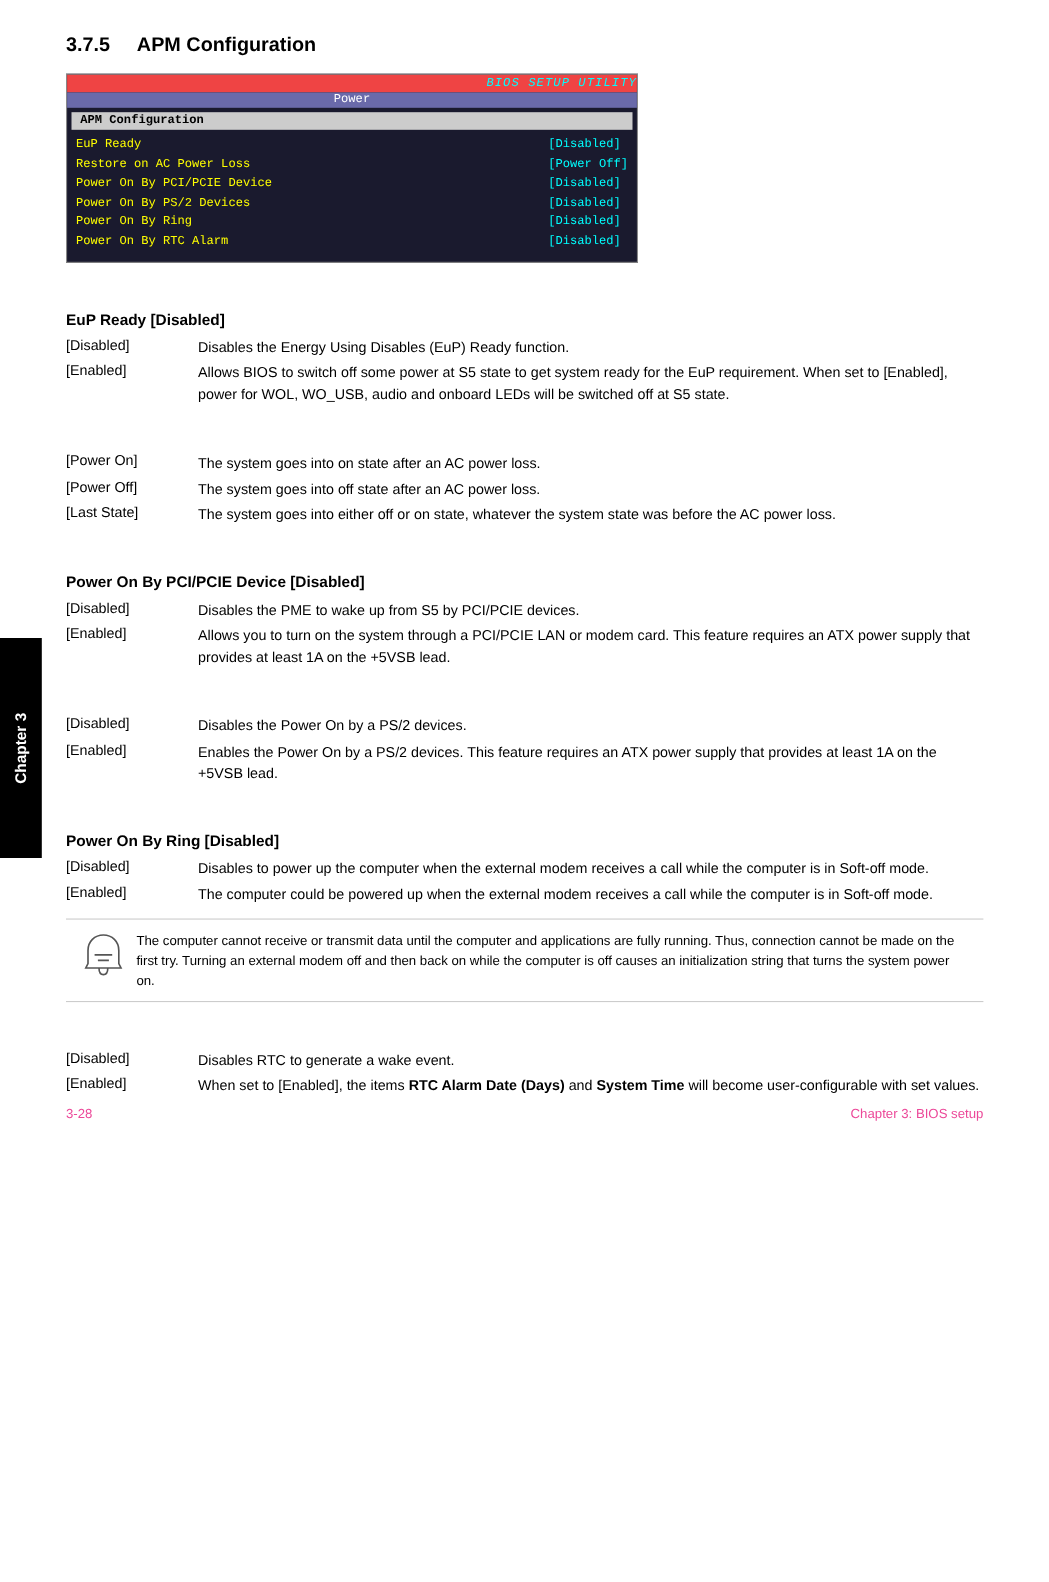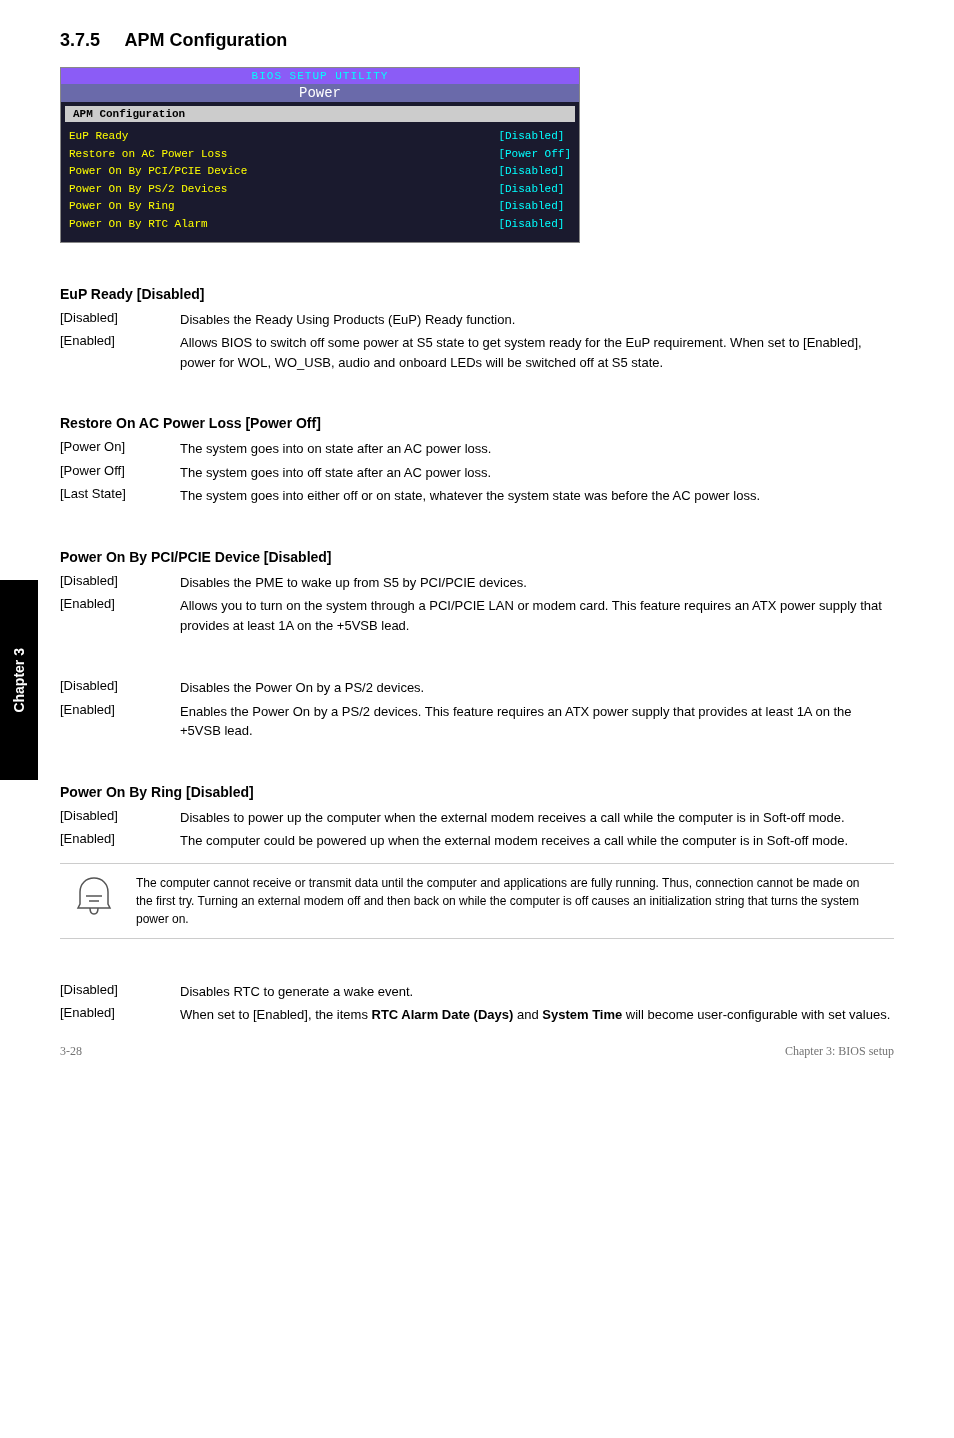--- a/index.html
+++ b/index.html
@@ -54,34 +54,35 @@
     .bios-box {
       border: 1px solid #888;
       background: #1a1a2e;
       color: #00ff00;
       font-family: 'Courier New', monospace;
       font-size: 11px;
       margin-bottom: 24px;
       width: 520px;
     }
     .bios-header {
-      background: #8b5cf6;
+      background: #ef4444;
       color: #00ffff;
-      text-align: center;
+      text-align: right;
       padding: 2px 0;
       font-family: 'Courier New', monospace;
       font-size: 11px;
       letter-spacing: 1px;
+      font-style: italic;
     }
     .bios-sub-header {
       background: #6a6aaa;
       color: #fff;
       text-align: center;
       padding: 1px 0;
-      font-size: 14px;
+      font-size: 11px;
     }
     .bios-section-title {
       background: #cccccc;
       color: #000;
       padding: 2px 8px;
       font-size: 11px;
       font-weight: bold;
       margin: 4px 4px 0 4px;
     }
     .bios-content {
@@ -130,45 +131,44 @@
     }
 
     
     .note-box {
       border-top: 1px solid #ccc;
       border-bottom: 1px solid #ccc;
       padding: 10px 16px;
       margin: 12px 0 16px 0;
       display: flex;
       align-items: flex-start;
-      gap: 24px;
+      gap: 12px;
     }
     .note-icon {
       font-size: 28px;
       color: #555;
       flex-shrink: 0;
       margin-top: 2px;
     }
     .note-text {
       font-size: 12px;
       line-height: 1.5;
       color: #000;
     }
 
     
     .page-footer {
       position: absolute;
-      bottom: 24px;
+      bottom: 36px;
       left: 60px;
       right: 60px;
       display: flex;
       justify-content: space-between;
       font-size: 12px;
-      color: #737373;
-      font-family: Liberation Serif, serif;
+      color: #ec4899;
     }
   </style>
 </head>
 <body>
 
 <div class="page-container">
 
   <div class="chapter-sidebar">
     <span class="chapter-sidebar-text">Chapter 3</span>
   </div>
@@ -200,31 +200,30 @@
         <div class="bios-row">[Disabled]</div>
       </div>
     </div>
   </div>
 
   <div class="subsection">
     <div class="subsection-title">EuP Ready [Disabled]</div>
     <div class="definition-list">
       <div class="def-row">
         <span class="def-term">[Disabled]</span>
-        <span class="def-desc">Disables the Ready Using Products (EuP) Ready function.</span>
+        <span class="def-desc">Disables the Energy Using Disables (EuP) Ready function.</span>
       </div>
       <div class="def-row">
         <span class="def-term">[Enabled]</span>
         <span class="def-desc">Allows BIOS to switch off some power at S5 state to get system ready for the EuP requirement. When set to [Enabled], power for WOL, WO_USB, audio and onboard LEDs will be switched off at S5 state.</span>
       </div>
     </div>
   </div>
 
   <div class="subsection">
-    <div class="subsection-title">Restore On AC Power Loss [Power Off]</div>
     <div class="definition-list">
       <div class="def-row">
         <span class="def-term">[Power On]</span>
         <span class="def-desc">The system goes into on state after an AC power loss.</span>
       </div>
       <div class="def-row">
         <span class="def-term">[Power Off]</span>
         <span class="def-desc">The system goes into off state after an AC power loss.</span>
       </div>
       <div class="def-row">

